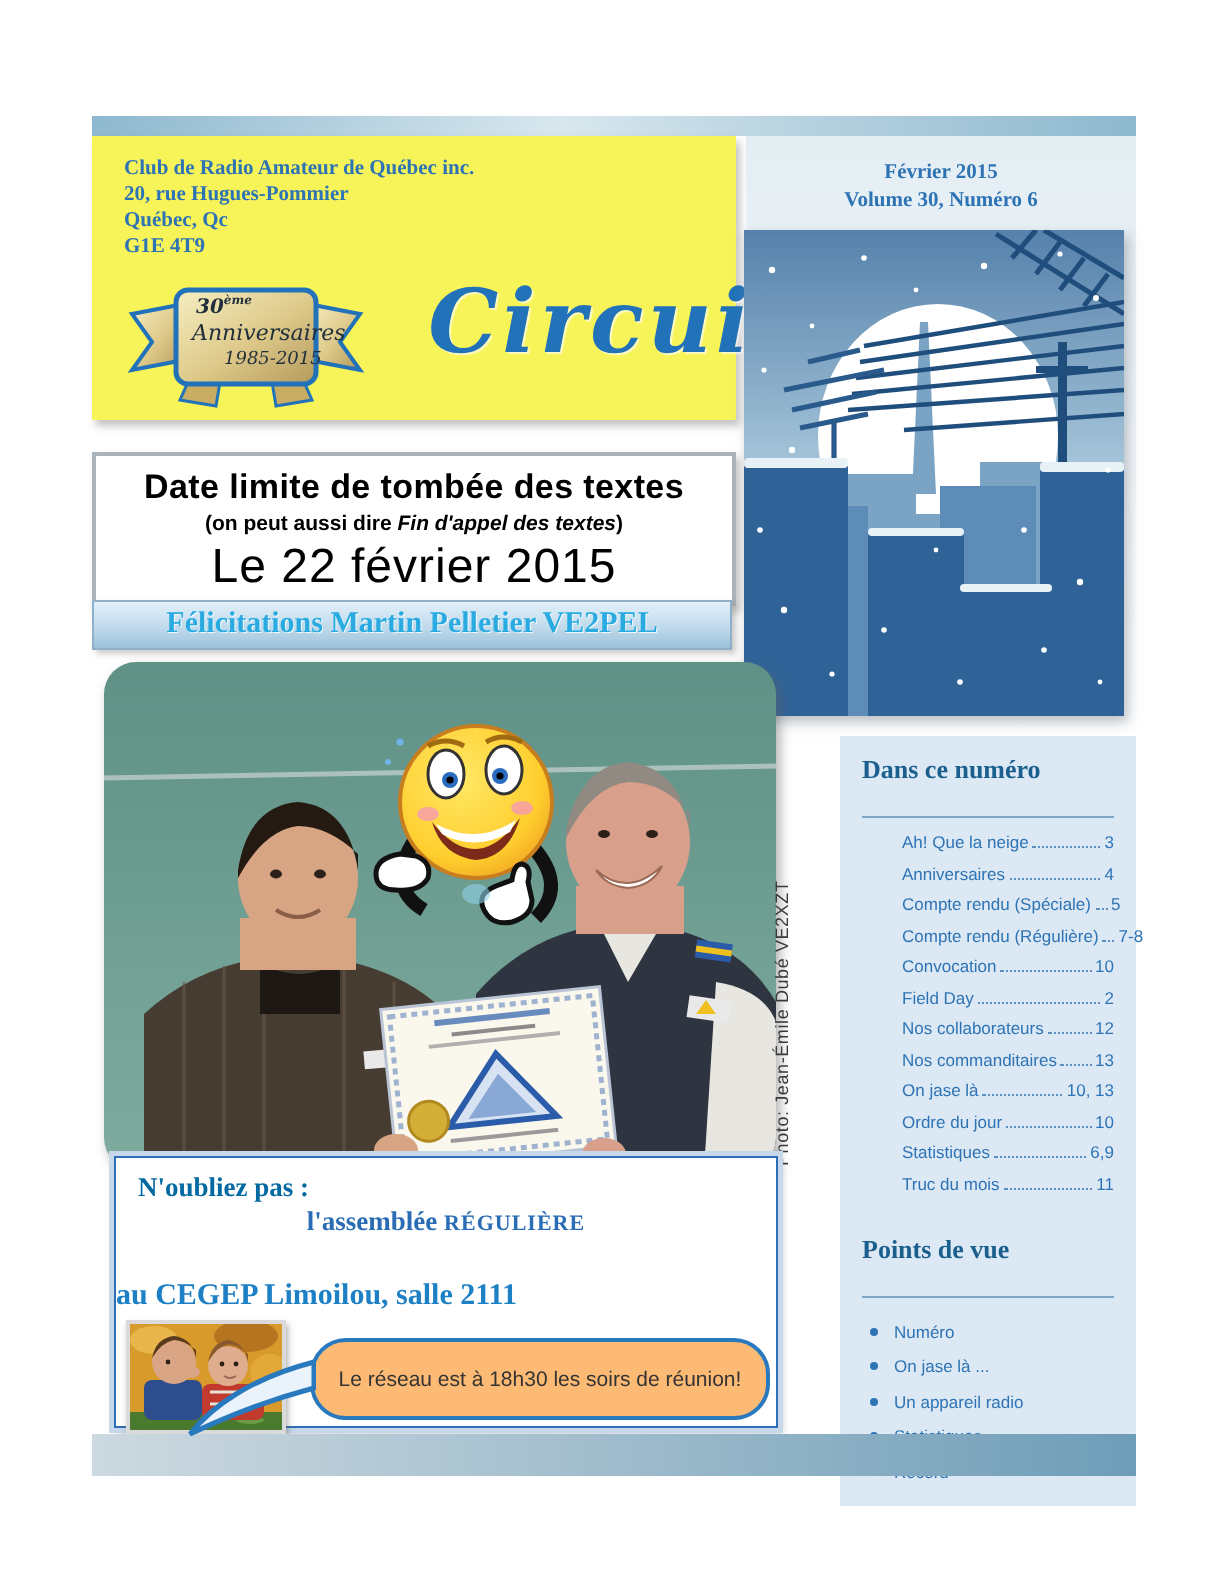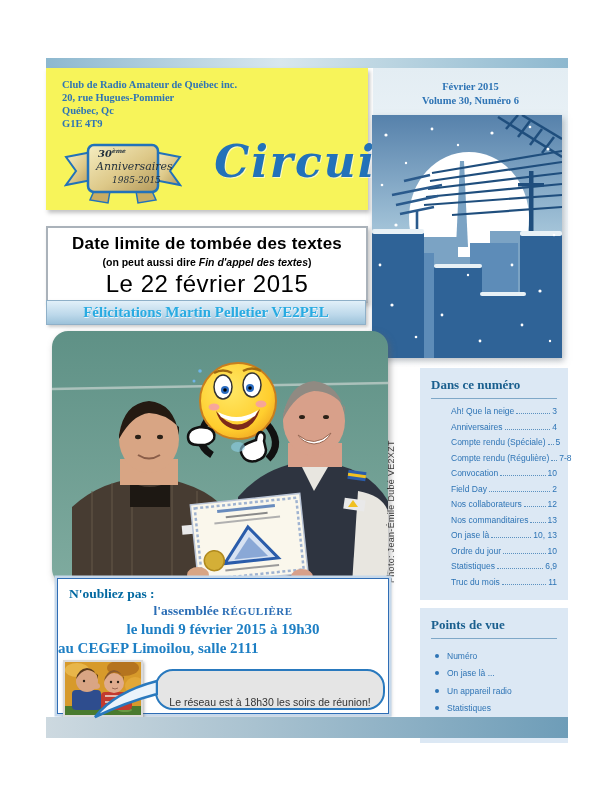--- a/index.html
+++ b/index.html
@@ -77,32 +77,32 @@
   .reminder .a1{position:absolute;left:0;top:24px;width:100%;text-align:center;
     color:#2a6db5;font-family:"Liberation Serif",serif;font-weight:bold;font-size:13.5px;}
   .reminder .a1 .caps{font-size:11px;letter-spacing:.5px;}
   .reminder .a2{position:absolute;left:0;top:42px;width:100%;text-align:center;
     color:#1d7fc4;font-family:"Liberation Serif",serif;font-weight:bold;font-size:15px;}
   .reminder .a3{position:absolute;left:0;top:61px;width:100%;text-align:left;
     color:#1d7fc4;font-family:"Liberation Serif",serif;font-weight:bold;font-size:15px;}
   .kids{position:absolute;left:5px;top:81px;width:76px;height:53px;
     border:2px solid #dadada;box-shadow:1px 2px 3px rgba(100,100,100,.5);}
   .bubble{position:absolute;left:97px;top:90px;width:226px;height:37px;
-    background:#e5e5e5;border:2.5px solid #2979be;border-radius:18px;
-    display:flex;align-items:flex-end;justify-content:center;z-index:2;}
+    background:#fdba74;border:2.5px solid #2979be;border-radius:18px;
+    display:flex;align-items:center;justify-content:center;z-index:2;}
   .bubble span{font-size:10.5px;color:#333;}
   .bubble-tail{position:absolute;left:36px;top:98px;width:64px;height:42px;z-index:3;}
 
   
   .sidebox{position:absolute;left:374px;width:148px;background:#dce8f4;
     padding:9px 11px 8px 11px;box-sizing:border-box;}
   .toc-box{top:310px;}
   .pov-box{top:550px;min-height:104px;}
   .sidebox h3{margin:0 0 3px 0;font-family:"Liberation Serif",serif;font-weight:bold;
-    font-size:13px;color:#1a5f8e;border-bottom:1.5px solid #7fa8c8;padding-bottom:5px;}
+    font-size:13px;color:#1a5f8e;border-bottom:1.5px solid #7fa8c8;padding-bottom:15px;}
   .toc-list{margin-top:7px;}
   .toc-row{display:flex;align-items:baseline;height:15.5px;font-size:8.5px;color:#2e74b5;}
   .toc-label{white-space:nowrap;margin-left:20px;}
   .toc-dots{flex:1;border-bottom:1.3px dotted #5b91c0;margin:0 2px 2px 2px;min-width:6px;}
   .toc-page{white-space:nowrap;}
   .pov-list{margin-top:8px;}
   .pov-row{display:flex;align-items:center;height:17.5px;font-size:8.5px;color:#2e74b5;}
   .pov-bullet{width:4px;height:4px;border-radius:50%;background:#2e74b5;
     margin:0 8px 0 4px;flex:0 0 auto;}
 </style>
@@ -330,21 +330,20 @@
       <ellipse cx="186" cy="116" rx="7" ry="5" fill="#8fd0e8" opacity="0.6"></ellipse>
     </g>
   </svg>
   <div class="photo-credit">Photo: Jean-Émile Dubé VE2XZT</div>
 
   <div class="reminder">
     <div class="label">N'oubliez pas :</div>
     <div class="a1">
       <span>l'assemblée </span><span class="caps">RÉGULIÈRE</span>
     </div>
-    <div class="a2">le lundi 9 février 2015 à 19h30</div>
     <div class="a3">au CEGEP Limoilou, salle 2111</div>
     <svg class="kids" viewBox="0 0 76 53" preserveAspectRatio="none">
       <rect x="0" y="0" width="76" height="53" fill="#d79a2b"></rect>
       <ellipse cx="12" cy="8" rx="12" ry="7" fill="#e8b64a"></ellipse>
       <ellipse cx="58" cy="6" rx="16" ry="8" fill="#b5741f"></ellipse>
       <ellipse cx="70" cy="24" rx="10" ry="9" fill="#e2a838"></ellipse>
       <rect x="0" y="44" width="76" height="9" fill="#4a7a2e"></rect>
       <ellipse cx="14" cy="46" rx="6" ry="2" fill="#6a9a44"></ellipse>
       <ellipse cx="60" cy="48" rx="7" ry="2" fill="#6a9a44"></ellipse>
       <g>

